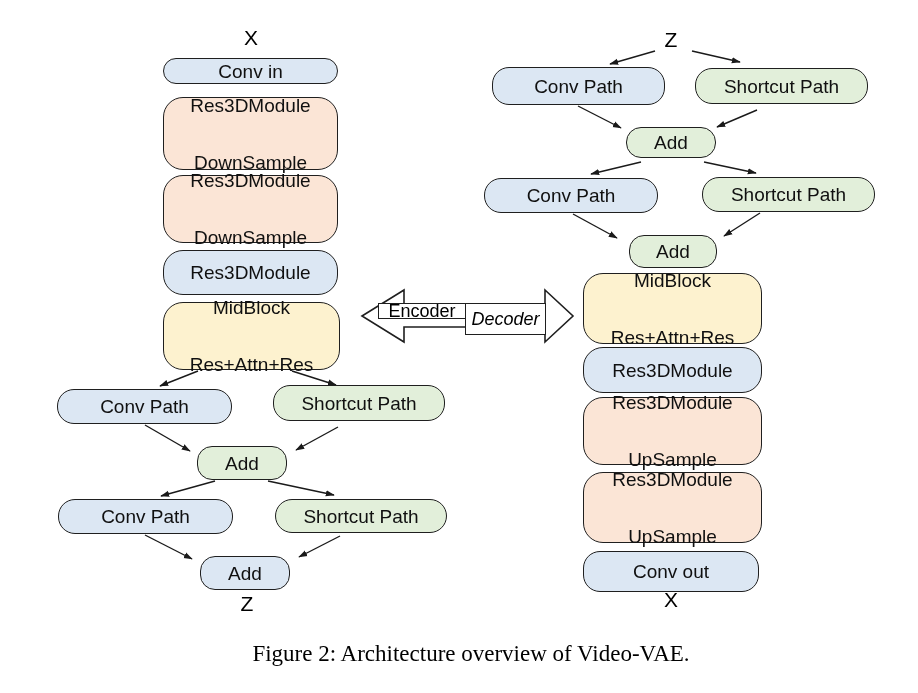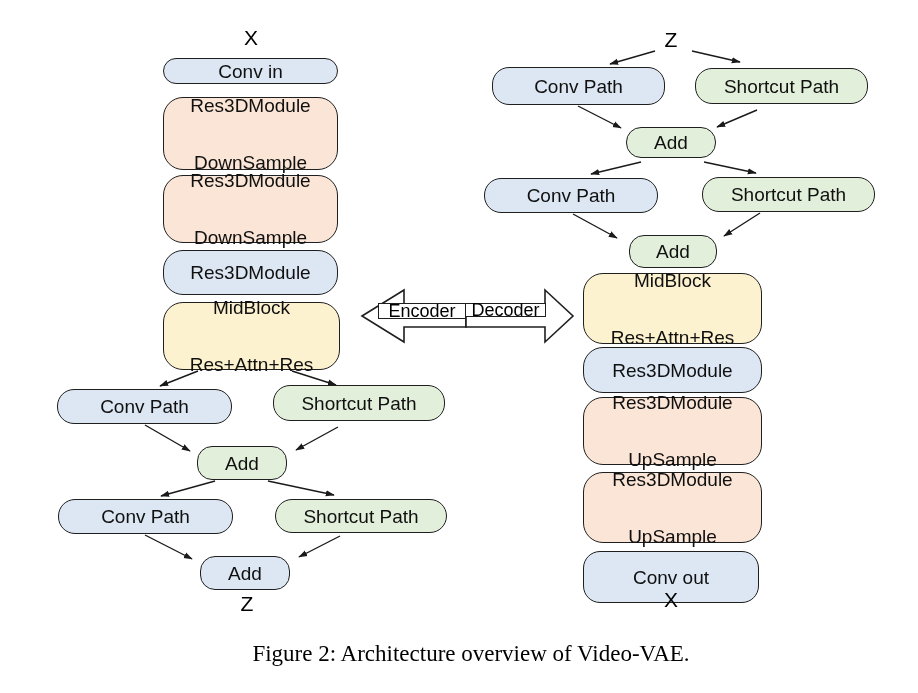--- a/index.html
+++ b/index.html
@@ -147,24 +147,24 @@
   <div class="node c-orange r20" style="left:583px; top:397px; width:179px; height:68px;">
     <span>Res3DModule</span>
     <span>UpSample</span>
   </div>
 
   <div class="node c-orange r20" style="left:583px; top:472px; width:179px; height:71px;">
     <span>Res3DModule</span>
     <span>UpSample</span>
   </div>
 
-  <div class="node c-blue r17" style="left:583px; top:551px; width:176px; height:52px;">
+  <div class="node c-blue r17" style="left:583px; top:551px; width:176px; height:41px;">
     <span>Conv out</span>
   </div>
 
   <div class="iolabel" style="left:649px; top:588px;">X</div>
 
   <div class="arrowlabel" style="left:378px; top:303px; width:88px; height:16px;">Encoder</div>
-  <div class="arrowlabel" style="left:465px; top:303px; width:81px; height:14px;">Decoder</div>
+  <div class="arrowlabel" style="left:465px; top:303px; width:81px; height:32px;font-style:italic;">Decoder</div>
 
   <div class="caption">Figure 2: Architecture overview of Video-VAE.</div>
 
 </div>
 
 </body></html>

